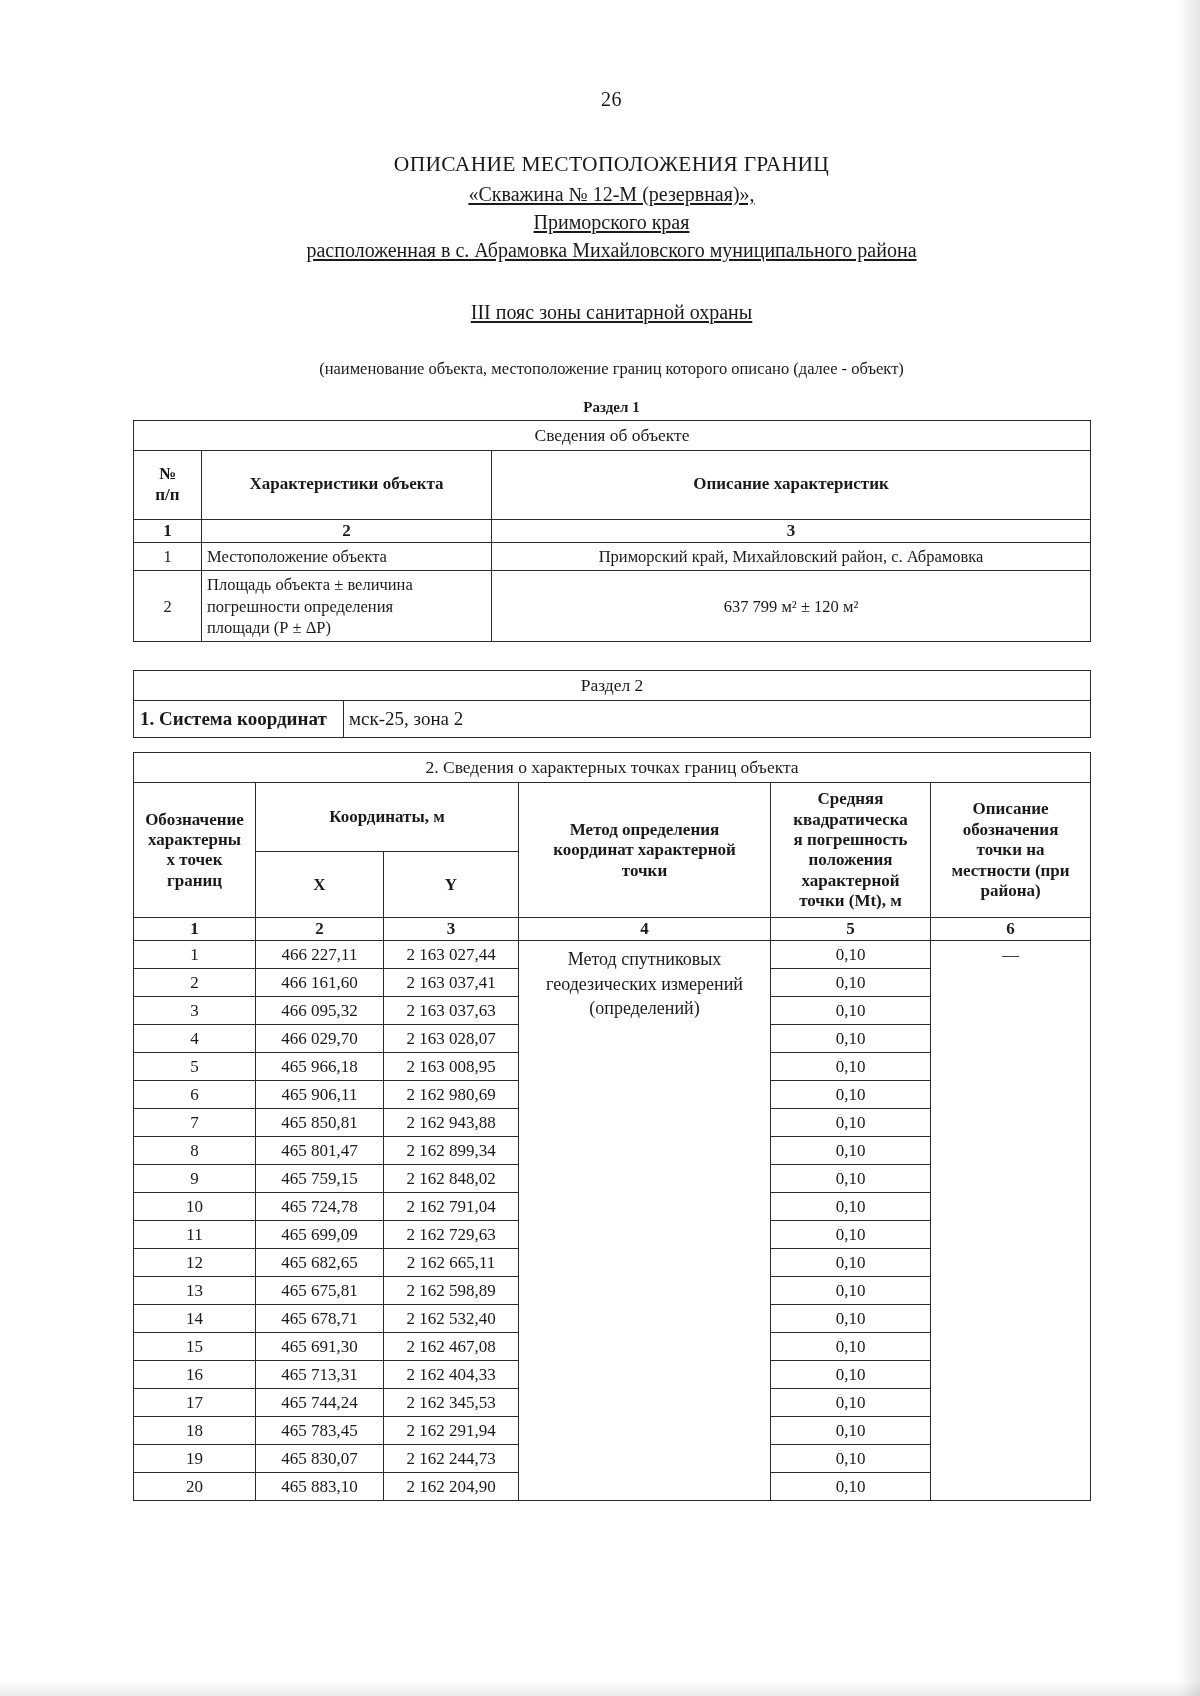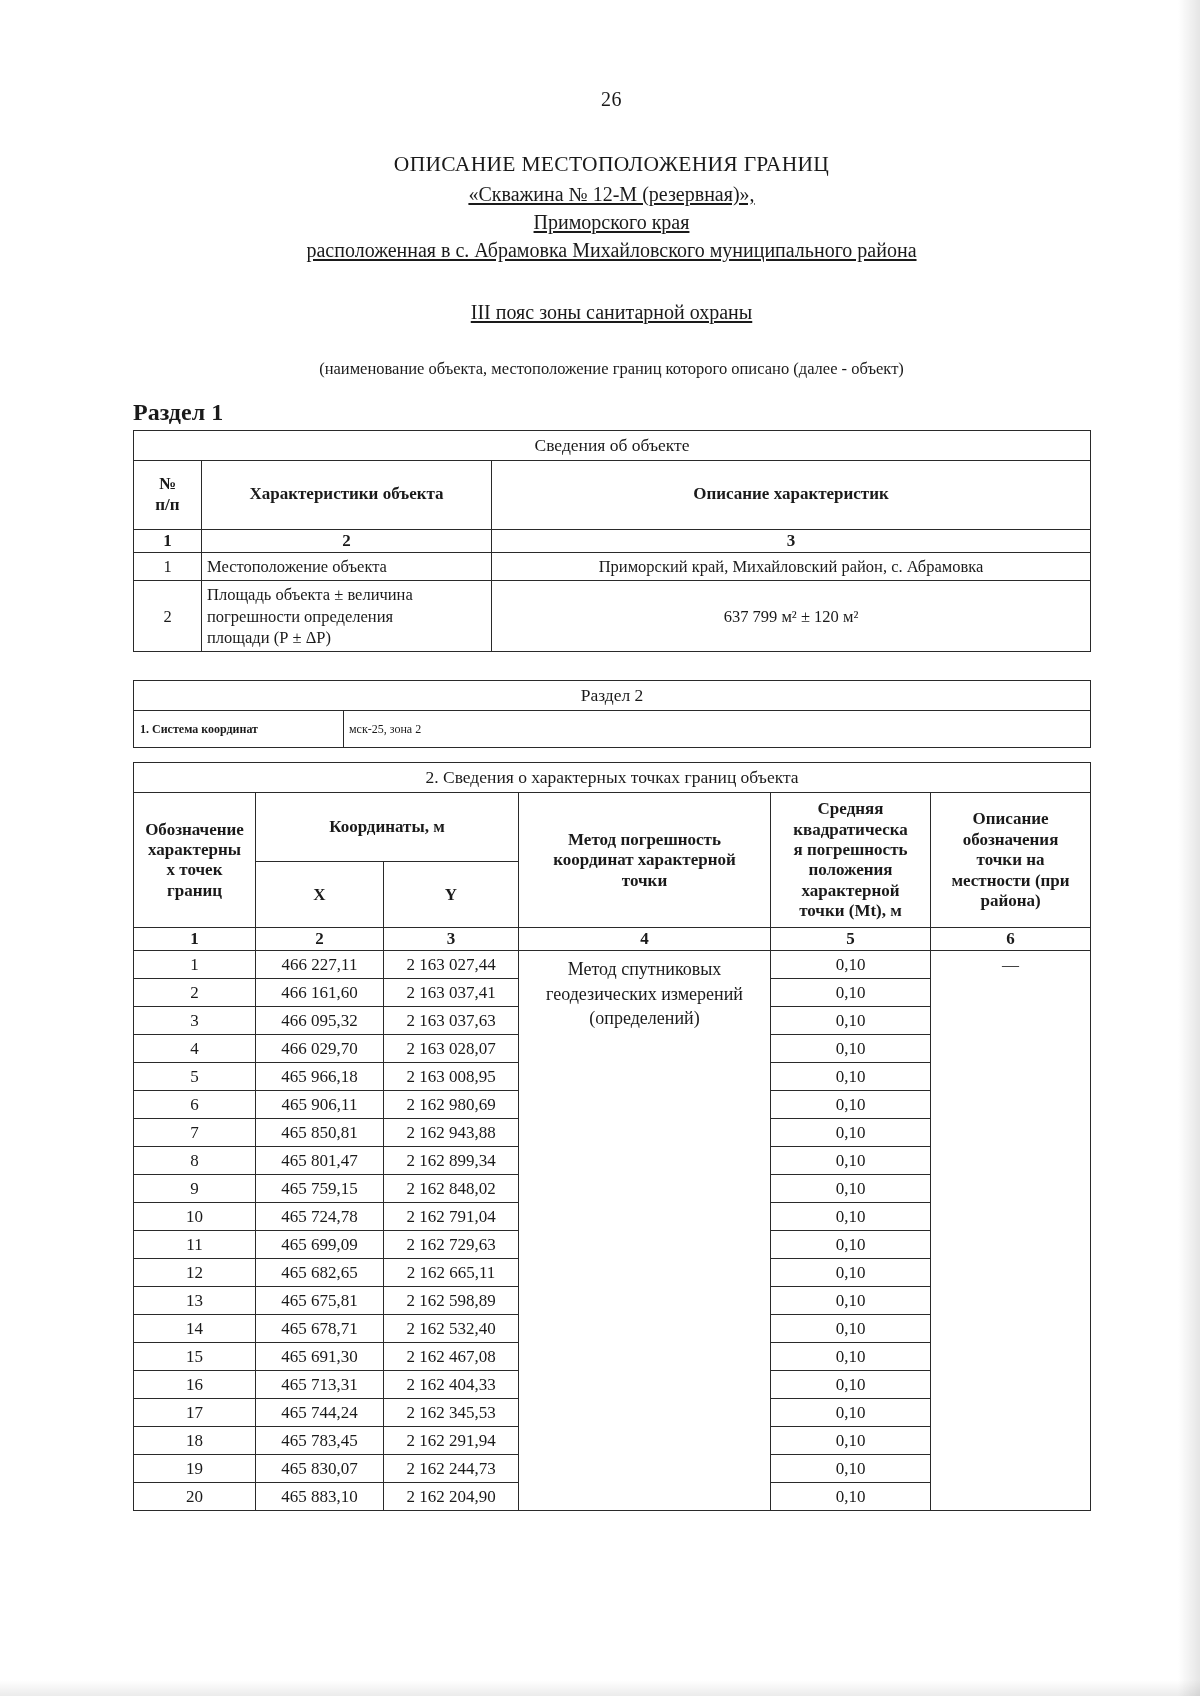--- a/index.html
+++ b/index.html
@@ -75,21 +75,22 @@
     text-underline-offset: 2px;
     font-family: Liberation Serif, serif;
   }
   .caption-line {
     text-align: center;
     margin-top: 35px;
     font-size: 16.5px;
   }
 
   .section-label {
-    font-size: 24px;
+    text-align: center;
+    font-size: 15px;
     font-weight: bold;
     margin-top: 20px;
     margin-bottom: 4px;
   }
 
   table {
     border-collapse: collapse;
     width: 957px;
     table-layout: fixed;
   }
@@ -152,21 +153,21 @@
     line-height: 1.35;
     vertical-align: top;
     padding-top: 6px;
   }
   .dash-cell {
     text-align: center;
     font-size: 17px;
     vertical-align: top;
     padding-top: 4px;
   }
-  .coordsys-row td { font-size: 12px; height: 30px; }
+  .coordsys-row td { font-size: 19px; height: 30px; }
   .coordsys-label {
     font-weight: bold;
     text-align: left;
     width: 210px;
     padding-left: 6px;
   }
 </style>
 </head>
 <body>
 
@@ -266,21 +267,21 @@
         </tr>
         <tr>
           <td class="hdr hdr-tall" rowspan="2">
             <span>Обозначение</span><br>
             <span>характерны</span><br>
             <span>х точек</span><br>
             <span>границ</span>
           </td>
           <td class="hdr" colspan="2" style="height:50px">Координаты, м</td>
           <td class="hdr" rowspan="2">
-            <span>Метод погрешность</span><br>
+            <span>Метод определения</span><br>
             <span>координат характерной</span><br>
             <span>точки</span>
           </td>
           <td class="hdr" rowspan="2">
             <span>Средняя</span><br>
             <span>квадратическа</span><br>
             <span>я погрешность</span><br>
             <span>положения</span><br>
             <span>характерной</span><br>
             <span>точки (Mt), м</span>

